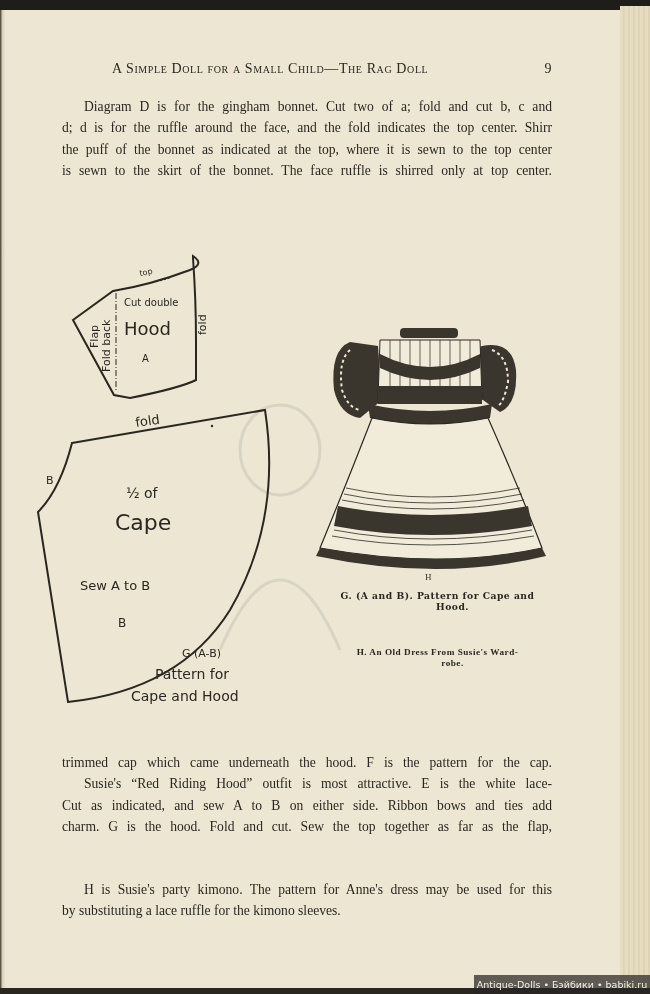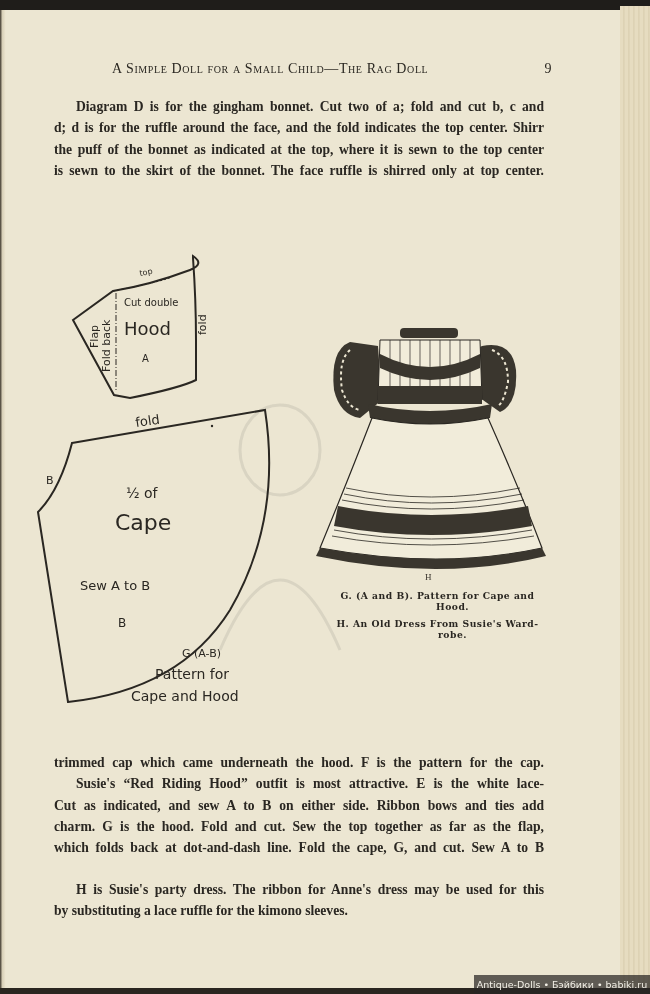--- a/index.html
+++ b/index.html
@@ -5,33 +5,33 @@
   html,body{margin:0;padding:0;}
   body{width:650px;height:994px;background:#2a2620;position:relative;overflow:hidden;font-family:"Liberation Serif","DejaVu Serif",serif;}
   .page{position:absolute;left:6px;top:10px;width:626px;height:978px;background:#ece6d2;}
   .page-edge-left{position:absolute;left:0;top:10px;width:6px;height:978px;background:linear-gradient(90deg,#3a342a,#d8d0b8 40%,#efe8d4);}
   .page-edge-right{position:absolute;left:620px;top:6px;width:30px;height:982px;
     background:repeating-linear-gradient(90deg,#e6dcc0 0px,#e6dcc0 3px,#d4c8a8 4px,#ebe2c8 5px);}
   .topbar{position:absolute;left:0;top:0;width:650px;height:10px;background:#1f1d1a;}
   .running-head{position:absolute;left:112px;top:61px;width:440px;height:20px;font-variant:small-caps;font-size:14px;letter-spacing:0.6px;color:#2b2822;}
   .running-head .title{position:absolute;left:0;top:0;}
   .running-head .pgno{position:absolute;right:0;top:0;font-size:14px;}
-  .para{position:absolute;left:54px;width:490px;font-size:13.6px;line-height:21.3px;color:#2a2722;text-align:justify;font-weight:bold;}
+  .para{position:absolute;left:62px;width:490px;font-size:13.6px;line-height:21.3px;color:#2a2722;text-align:justify;}
   .para .line{display:block;white-space:nowrap;text-align-last:justify;}
   .para .line.last{text-align-last:left;}
   .p1{top:96px;}
   .p2{top:752px;}
   .p3{top:879px;}
   .indent{padding-left:22px;}
   svg{position:absolute;overflow:visible;}
   .hand{font-family:"DejaVu Sans",sans-serif;fill:#2a2722;}
   .caption{position:absolute;left:325px;width:225px;font-family:"DejaVu Serif",serif;font-weight:bold;font-size:9.2px;line-height:10.5px;color:#2a2722;letter-spacing:0.5px;text-align:center;}
   .caption .cont{padding-left:30px;display:block;}
   .cap-g{top:591px;}
-  .cap-h{top:619px;}
+  .cap-h{top:647px;font-family:Liberation Serif, serif;}
   .fig-label-h{position:absolute;left:425px;top:572px;font-size:9px;color:#3a362e;}
   .watermark{position:absolute;left:474px;top:975px;width:176px;height:28px;background:rgba(40,38,34,0.72);color:#f2efe6;font-family:"DejaVu Sans",sans-serif;font-size:9.5px;line-height:19px;text-align:center;}
   .ghost{position:absolute;opacity:0.12;}
 </style>
 </head>
 <body>
 
 <div class="topbar"></div>
 <div class="page-edge-left"></div>
 <div class="page"></div>
@@ -126,21 +126,20 @@
 <div class="caption cap-h">
   <span>H. An Old Dress From Susie's Ward-</span>
   <span class="cont">robe.</span>
 </div>
 
 <div class="para p2">
   <span class="line">trimmed cap which came underneath the hood.  F is the pattern for the cap.</span>
   <span class="line indent">Susie's “Red Riding Hood” outfit is most attractive.  E is the white lace-</span>
   <span class="line">Cut as indicated, and sew A to B on either side.  Ribbon bows and ties add</span>
   <span class="line">charm.  G is the hood.  Fold and cut.  Sew the top together as far as the flap,</span>
-  <span class="line">which folds back at dot-and-dash line.  Fold the cape, G, and cut.  Sew A to B</span>
 </div>
 
 <div class="para p3">
-  <span class="line indent">H is Susie's party dress.  The ribbon for Anne's dress may be used for this</span>
+  <span class="line indent">H is Susie's party kimono.  The pattern for Anne's dress may be used for this</span>
   <span class="line last">by substituting a lace ruffle for the kimono sleeves.</span>
 </div>
 
 <div class="watermark">Antique-Dolls • Бэйбики • babiki.ru</div>
 
 </body></html>

